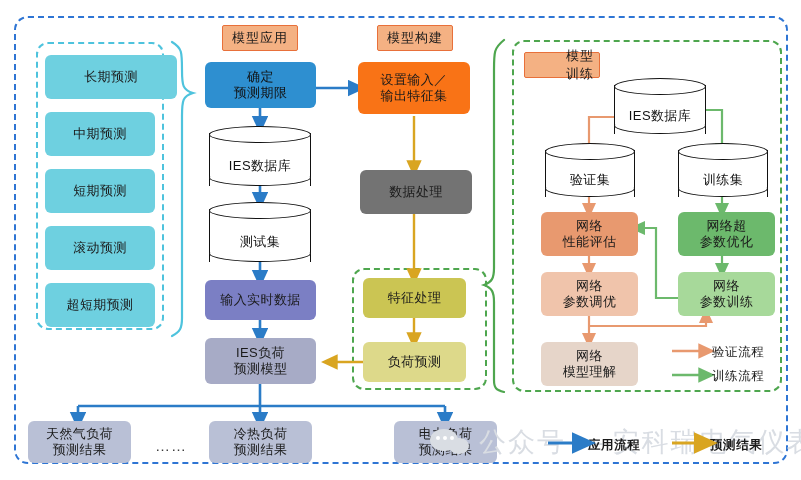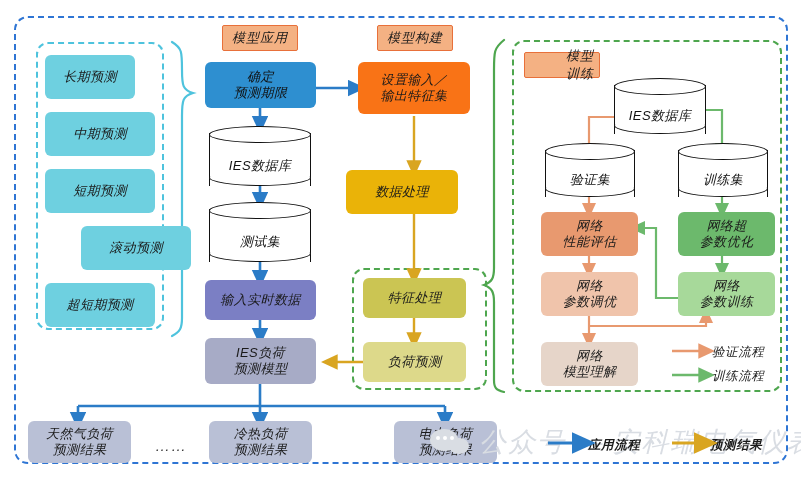--- a/index.html
+++ b/index.html
@@ -2,21 +2,20 @@
 <html><head>
 <meta charset="utf-8">
 <style>
   html,body{margin:0;padding:0;background:#ffffff;}
   body{font-family:"Liberation Sans","DejaVu Sans",sans-serif;}
   #canvas{
     position:relative;
     width:801px;height:480px;
     background:#ffffff;
     overflow:hidden;
-    font-style:italic;
   }
   
   .box{
     position:absolute;
     box-sizing:border-box;
     display:flex;align-items:center;justify-content:center;
     text-align:center;
     border-radius:6px;
     color:#1a1a1a;
     font-size:13px;
@@ -199,24 +198,24 @@
     <g stroke-width="2.4" fill="none">
       <line x1="672" y1="351" x2="706" y2="351" stroke="#e8996f" marker-end="url(#ar-orange)"></line>
       <line x1="672" y1="375" x2="706" y2="375" stroke="#6cb96c" marker-end="url(#ar-green)"></line>
     </g>
   </svg>
 
   <div class="hdr" style="left:222px;top:25px;width:76px;height:26px;">模型应用</div>
   <div class="hdr" style="left:377px;top:25px;width:76px;height:26px;">模型构建</div>
   <div class="hdr" style="left:524px;top:52px;width:76px;height:26px;padding-left:41px;">模型训练</div>
 
-  <div class="box" style="left:45px;top:55px;width:90px;height:44px;background:#6ed0e0;">长期预测</div>
+  <div class="box" style="left:45px;top:55px;width:132px;height:44px;background:#6ed0e0;">长期预测</div>
   <div class="box" style="left:45px;top:112px;width:110px;height:44px;background:#6ed0e0;">中期预测</div>
   <div class="box" style="left:45px;top:169px;width:110px;height:44px;background:#6ed0e0;">短期预测</div>
-  <div class="box" style="left:45px;top:226px;width:110px;height:44px;background:#6ed0e0;margin-left:36px;">滚动预测</div>
+  <div class="box" style="left:45px;top:226px;width:110px;height:44px;background:#6ed0e0;">滚动预测</div>
   <div class="box" style="left:45px;top:283px;width:110px;height:44px;background:#6ed0e0;">超短期预测</div>
 
   <div class="box" style="left:205px;top:62px;width:111px;height:46px;background:#2e8fd0;color:#111;">确定
 预测期限</div>
 
   <div class="cyl" style="left:209px;top:126px;width:102px;height:60px;">
     <div class="body"></div>
     <div class="bot"></div>
     <div class="top"></div>
     <div class="lbl">IES数据库</div>
@@ -237,21 +236,21 @@
   <div class="box" style="left:28px;top:421px;width:103px;height:42px;background:#b9c0d6;">天然气负荷
 预测结果</div>
   <div class="dots-ellipsis" style="left:155px;top:437px;">……</div>
   <div class="box" style="left:209px;top:421px;width:103px;height:42px;background:#b9c0d6;">冷热负荷
 预测结果</div>
   <div class="box" style="left:394px;top:421px;width:103px;height:42px;background:#b9c0d6;">电力负荷
 预测结果</div>
 
   <div class="box" style="left:358px;top:62px;width:112px;height:52px;background:#f97316;">设置输入／
 输出特征集</div>
-  <div class="box" style="left:346px;top:170px;width:112px;height:44px;background:#eab308;">数据处理</div>
+  <div class="box" style="left:360px;top:170px;width:112px;height:44px;background:#737373;">数据处理</div>
   <div class="box" style="left:363px;top:278px;width:103px;height:40px;background:#cbc553;">特征处理</div>
   <div class="box" style="left:363px;top:342px;width:103px;height:40px;background:#ddd98a;">负荷预测</div>
 
   <div class="cyl" style="left:614px;top:78px;width:92px;height:56px;">
     <div class="body"></div>
     <div class="bot"></div>
     <div class="top"></div>
     <div class="lbl">IES数据库</div>
   </div>
 

